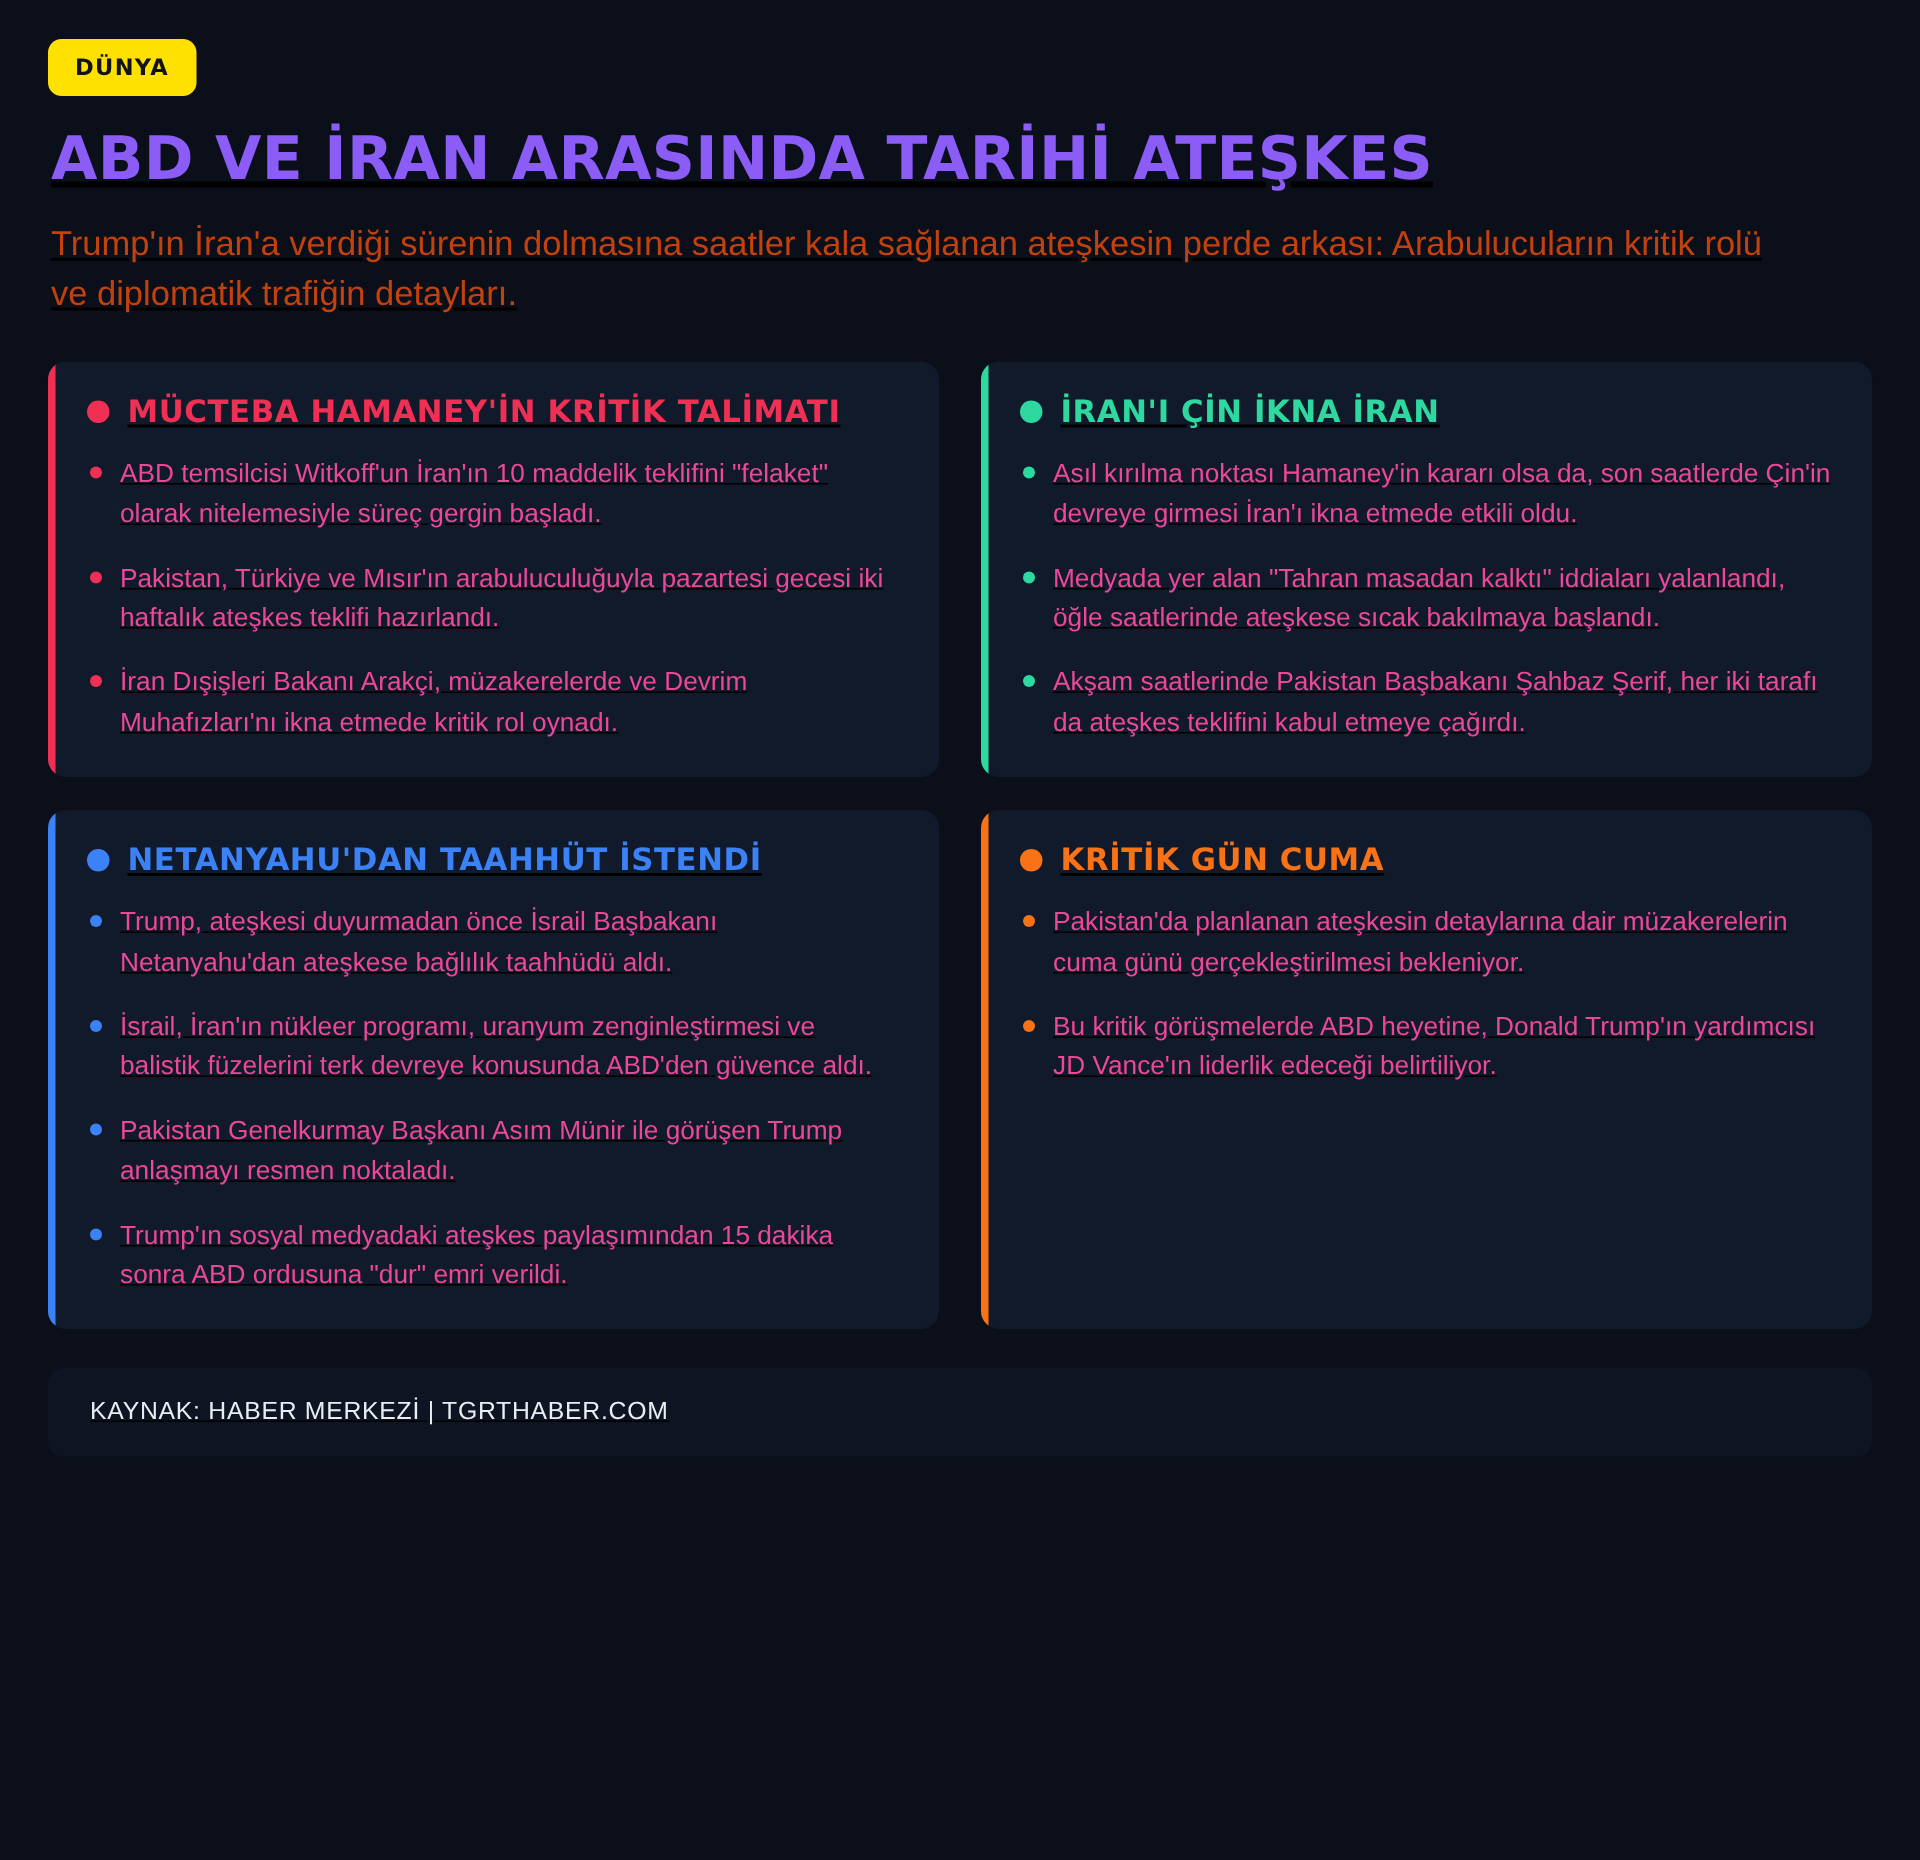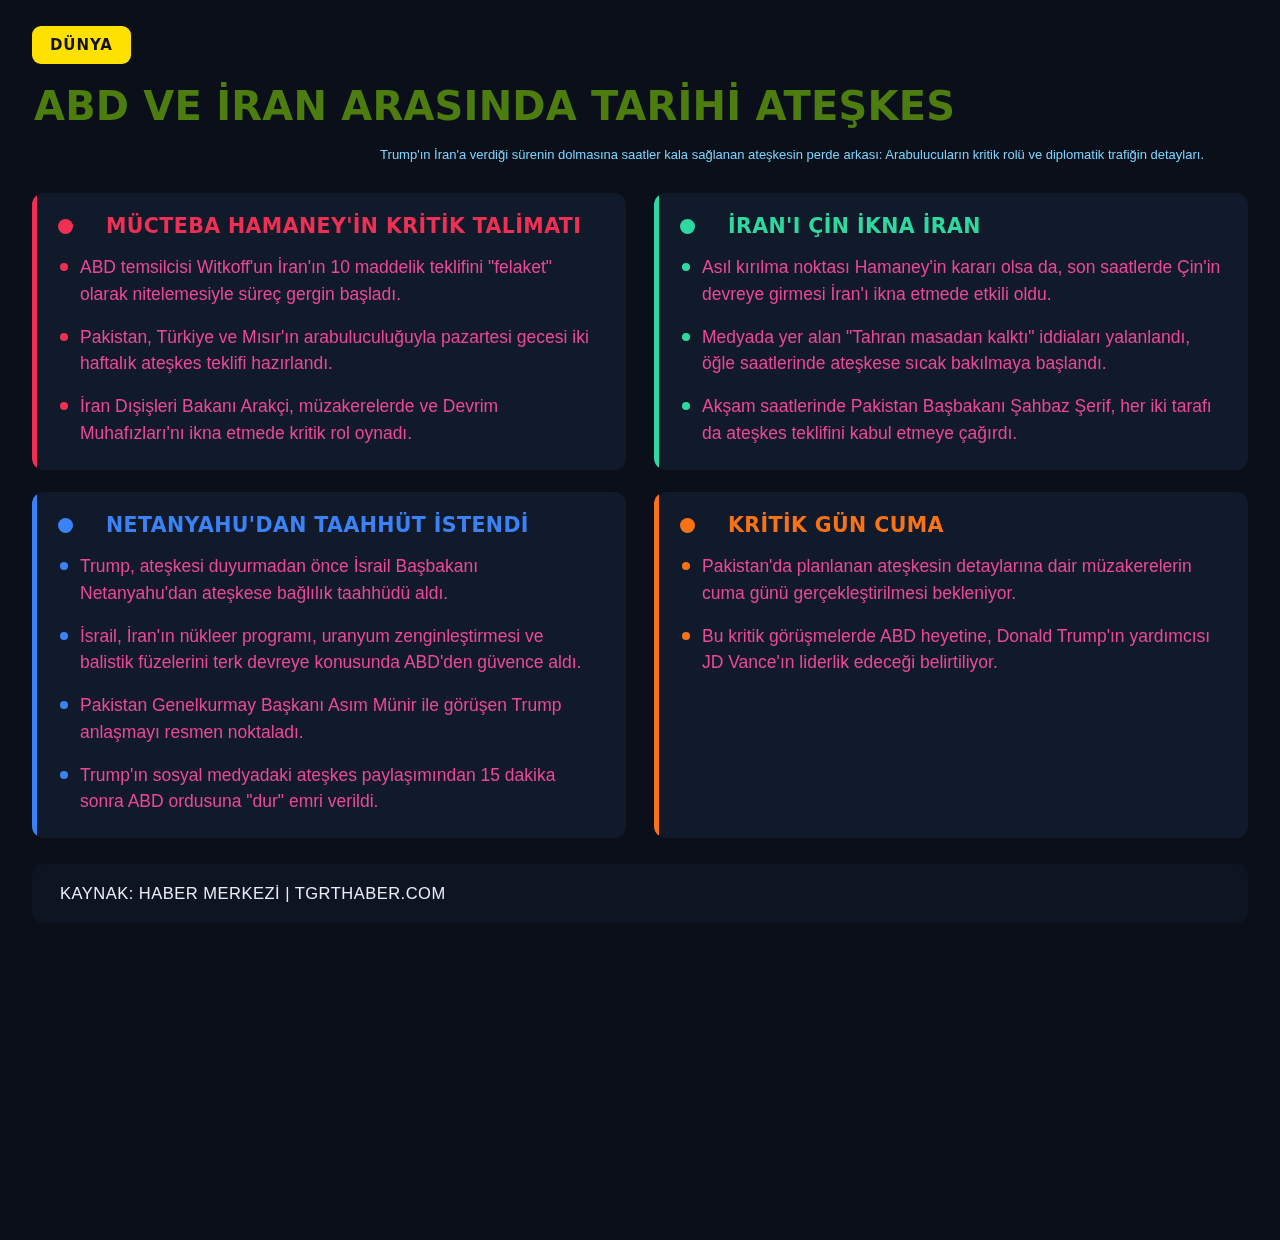--- a/index.html
+++ b/index.html
@@ -11,50 +11,50 @@
     height: 1240px;
     font-family: "DejaVu Sans", "Liberation Sans", sans-serif;
   }
   .page {
     width: 1280px;
     height: 1240px;
     background: #0b0f1a;
     padding: 26px 32px 0 32px;
     position: relative;
     overflow: hidden;
+    text-decoration: underline;
   }
 
   
   .badge {
     display: inline-block;
     background: #ffe100;
     color: #111318;
     font-weight: bold;
     font-size: 15px;
     letter-spacing: 0.06em;
     padding: 10px 18px;
     border-radius: 9px;
   }
   .headline {
     margin: 20px 0 13px 2px;
-    color: #4d7c0f;
+    color: #8b5cf6;
     font-size: 40px;
     line-height: 1.1;
     font-weight: bold;
     letter-spacing: 0.005em;
   }
   .subhead {
     margin: 18px 2px 0 2px;
-    color: #7dd3fc;
-    font-size: 13px;
+    color: #c2410c;
+    font-size: 23px;
     line-height: 1.45;
     font-weight: 400;
     max-width: 1170px;
     font-family: "Liberation Sans", sans-serif;
-    text-align: right;
   }
 
   
   .grid {
     margin-top: 28px;
     display: grid;
     grid-template-columns: 1fr 1fr;
     gap: 22px 28px;
   }
   .card {
@@ -85,21 +85,20 @@
     background: var(--accent);
     flex: none;
     box-shadow: 0 0 0 0 rgba(0,0,0,0);
   }
   .card-title {
     color: var(--accent);
     font-size: 20.5px;
     font-weight: bold;
     letter-spacing: 0.02em;
     line-height: 1.15;
-    margin-left: 21px;
   }
   ul.points {
     list-style: none;
     margin: 0;
     padding: 0;
   }
   ul.points li {
     position: relative;
     padding-left: 22px;
     margin-bottom: 17px;

